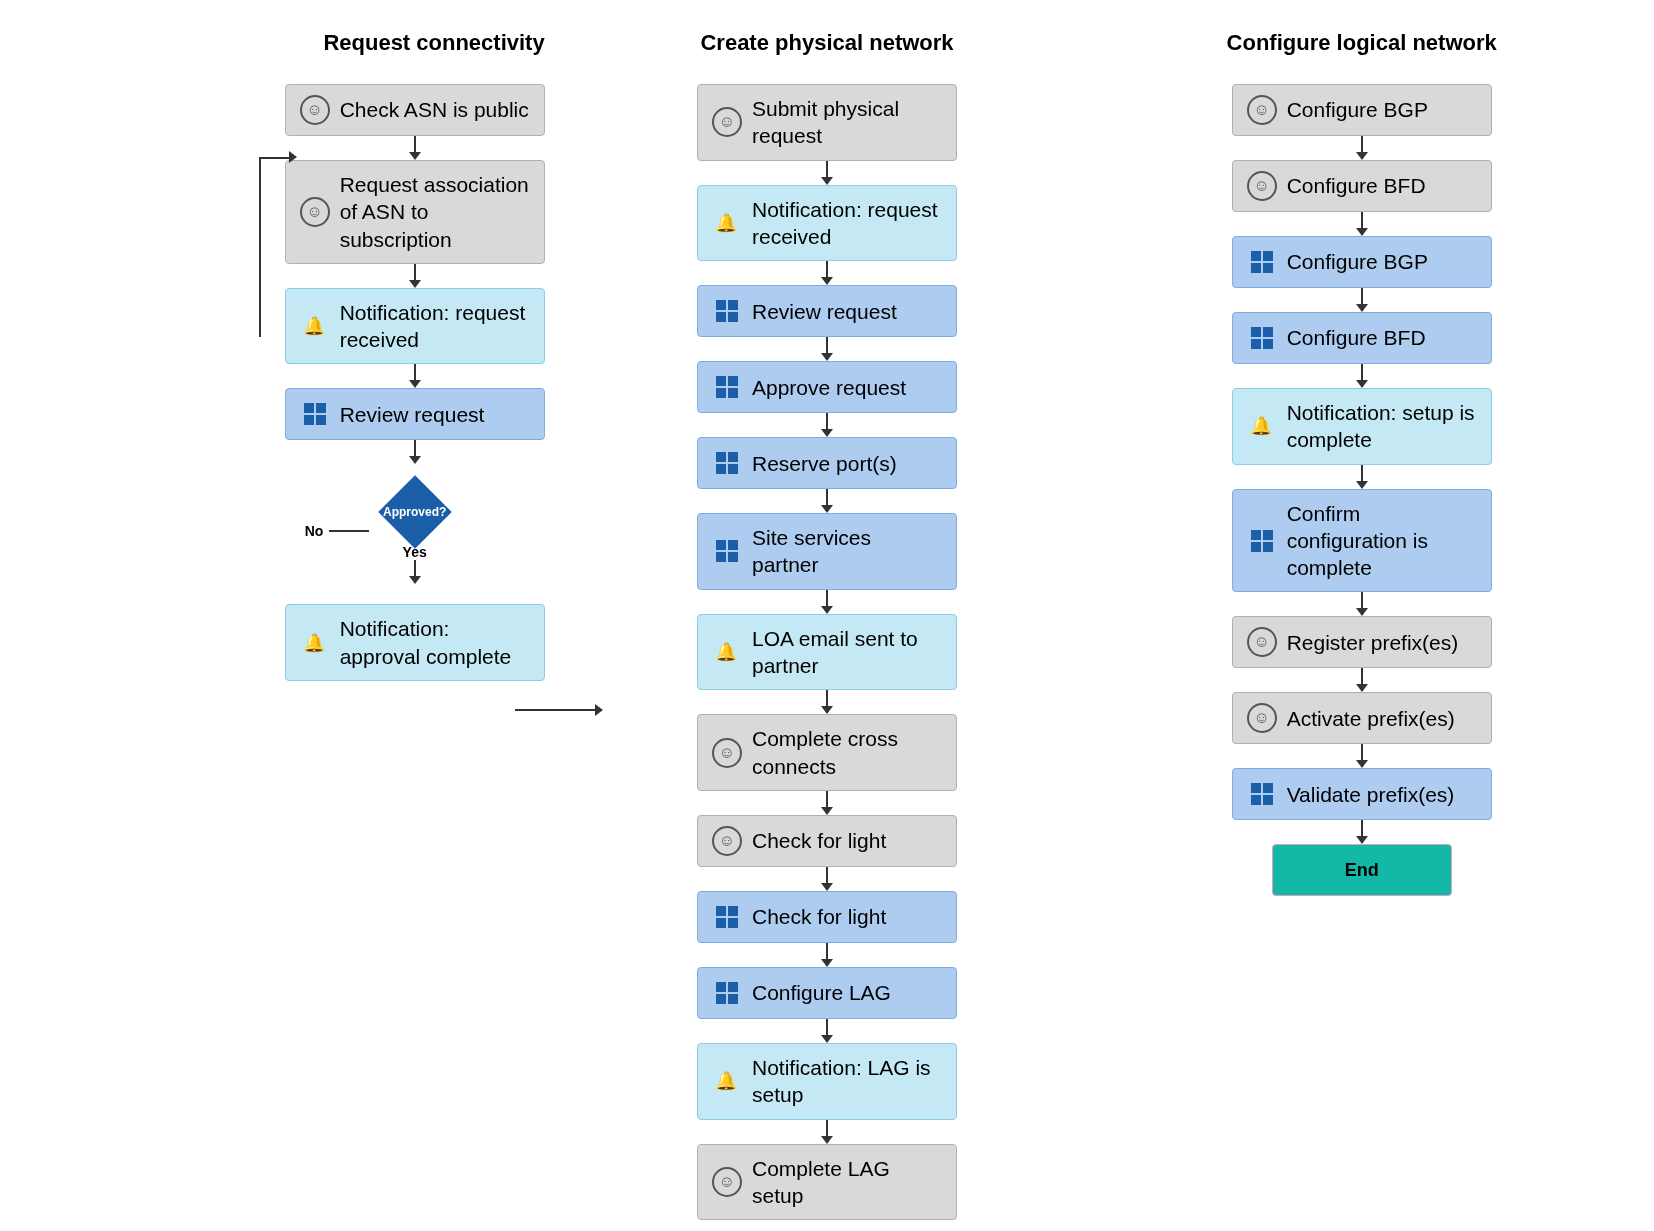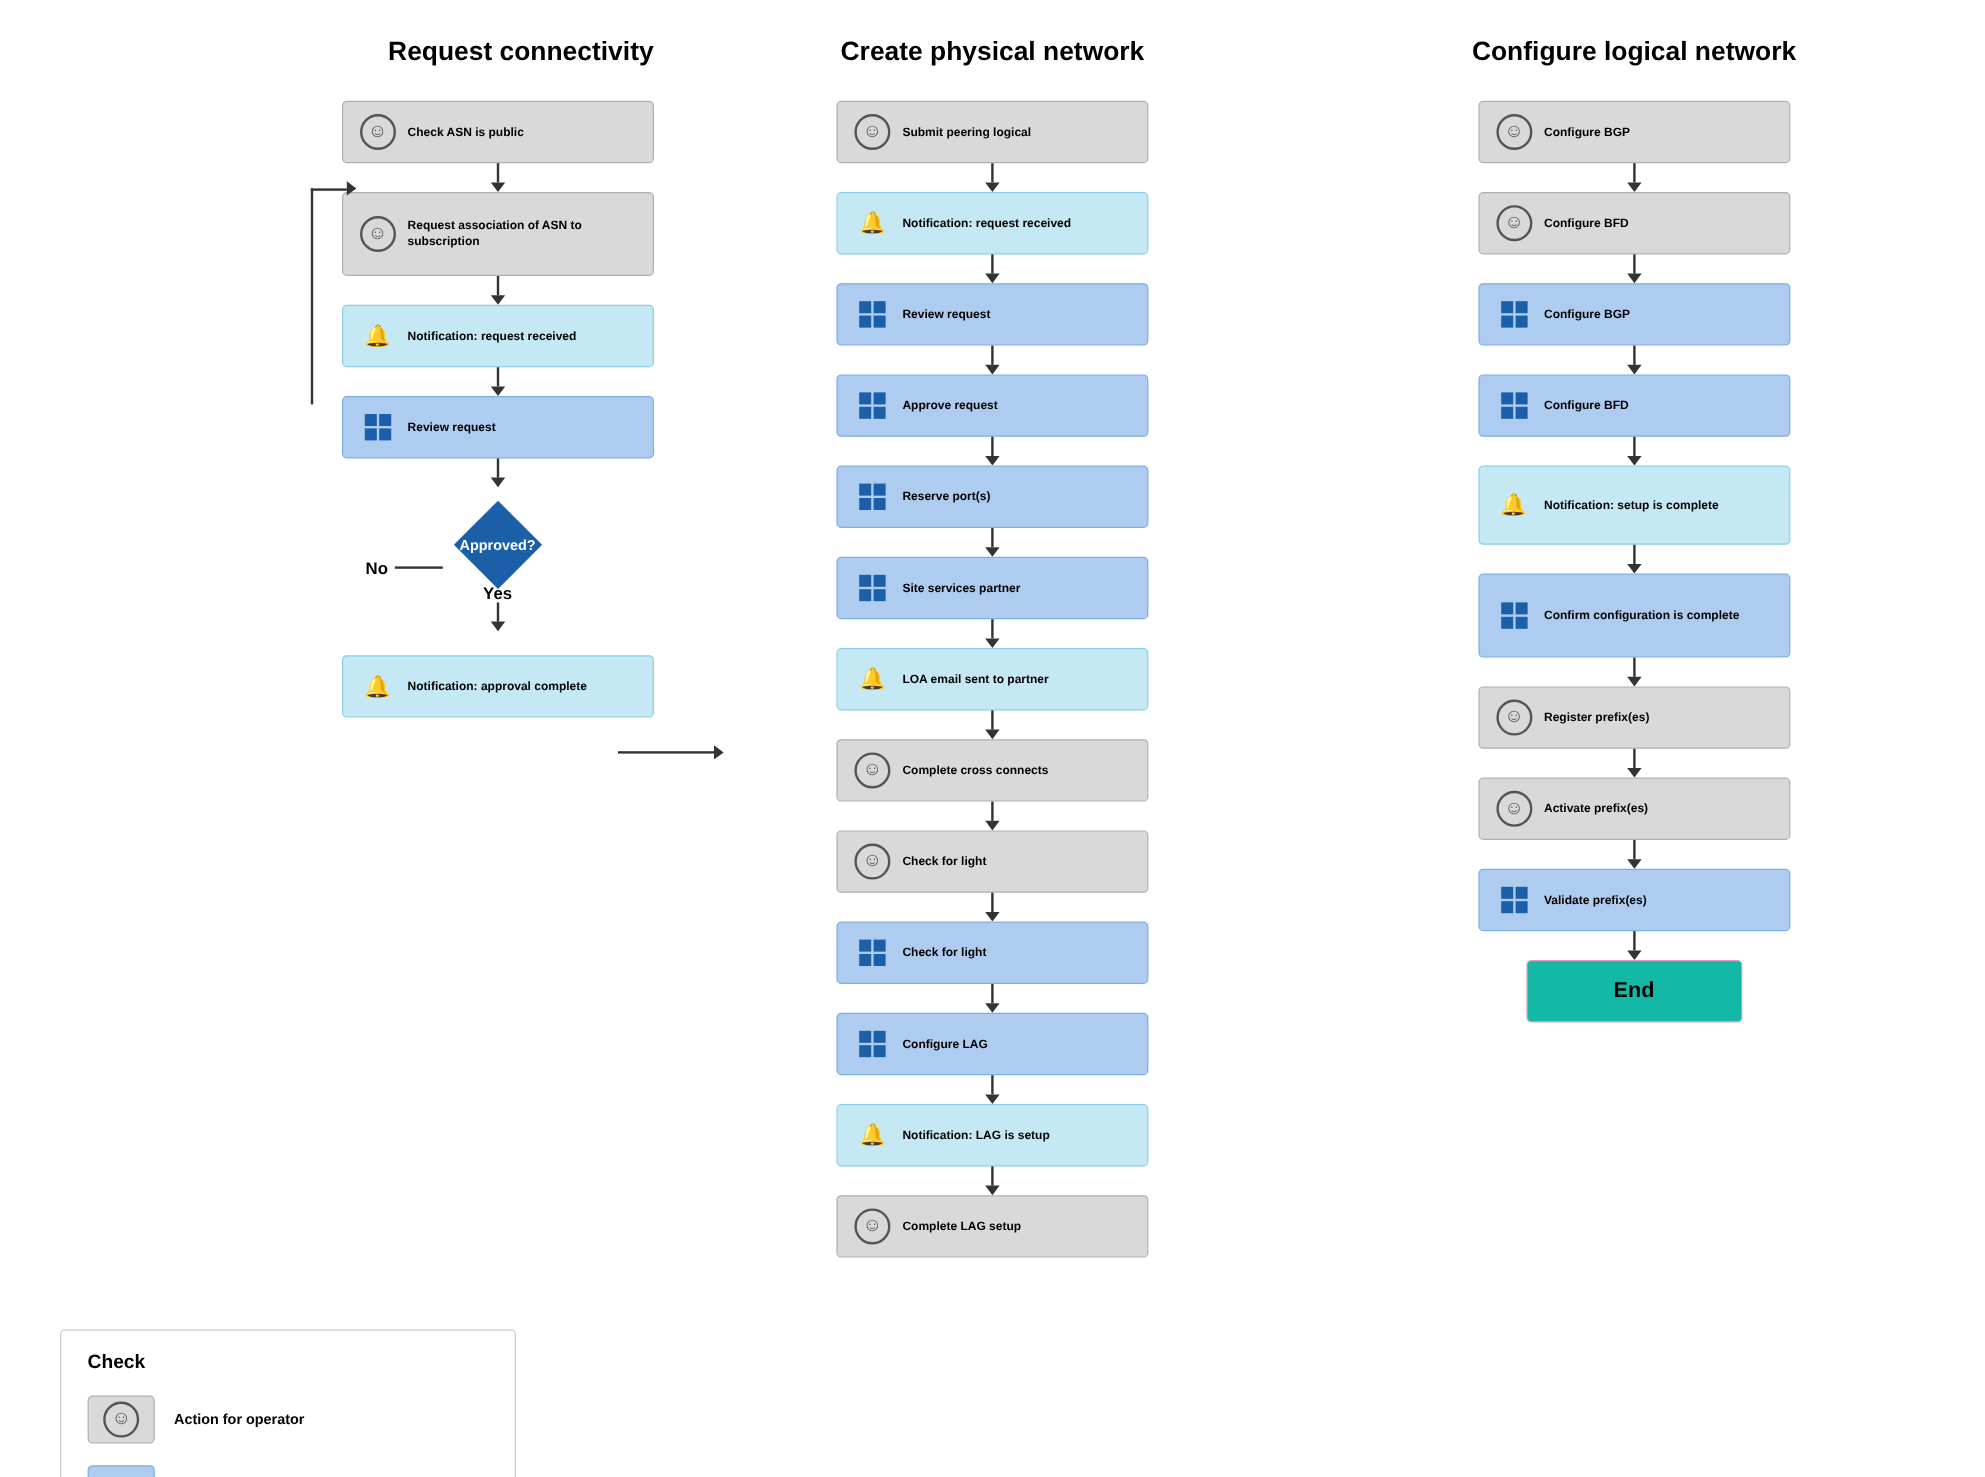--- a/index.html
+++ b/index.html
@@ -123,23 +123,22 @@
       content: '';
       width: 0;
       height: 0;
       border-left: 6px solid transparent;
       border-right: 6px solid transparent;
       border-top: 8px solid #333;
       display: block;
     }
 
     .node-text {
-      font-size: 10px;
+      font-size: 21px;
       line-height: 1.3;
-      font-weight: bold;
     }
   </style>
 </head>
 <body>
 
 <div style="display:flex; flex-direction:column; width:100%;">
 
   <div style="display:flex; gap:30px; width:100%; align-items:flex-start; padding-bottom: 40px;">
 
     <div style="flex:1; display:flex; flex-direction:column; align-items:flex-end; position:relative;">
@@ -213,21 +212,21 @@
       </div>
     </div>
 
     <div style="flex:1; display:flex; flex-direction:column; align-items:center;">
       <div class="col-title">Create physical network</div>
 
       <div style="display:flex; flex-direction:column; align-items:center;">
 
         <div class="node node-gray">
           <div class="icon-person">☺</div>
-          <span class="node-text">Submit peering logical</span>
+          <span class="node-text">Submit physical request</span>
         </div>
         <div class="arrow"></div>
 
         <div class="node node-cyan">
           <div class="icon-bell">🔔</div>
           <span class="node-text">Notification: request received</span>
         </div>
         <div class="arrow"></div>
 
         <div class="node node-blue">

